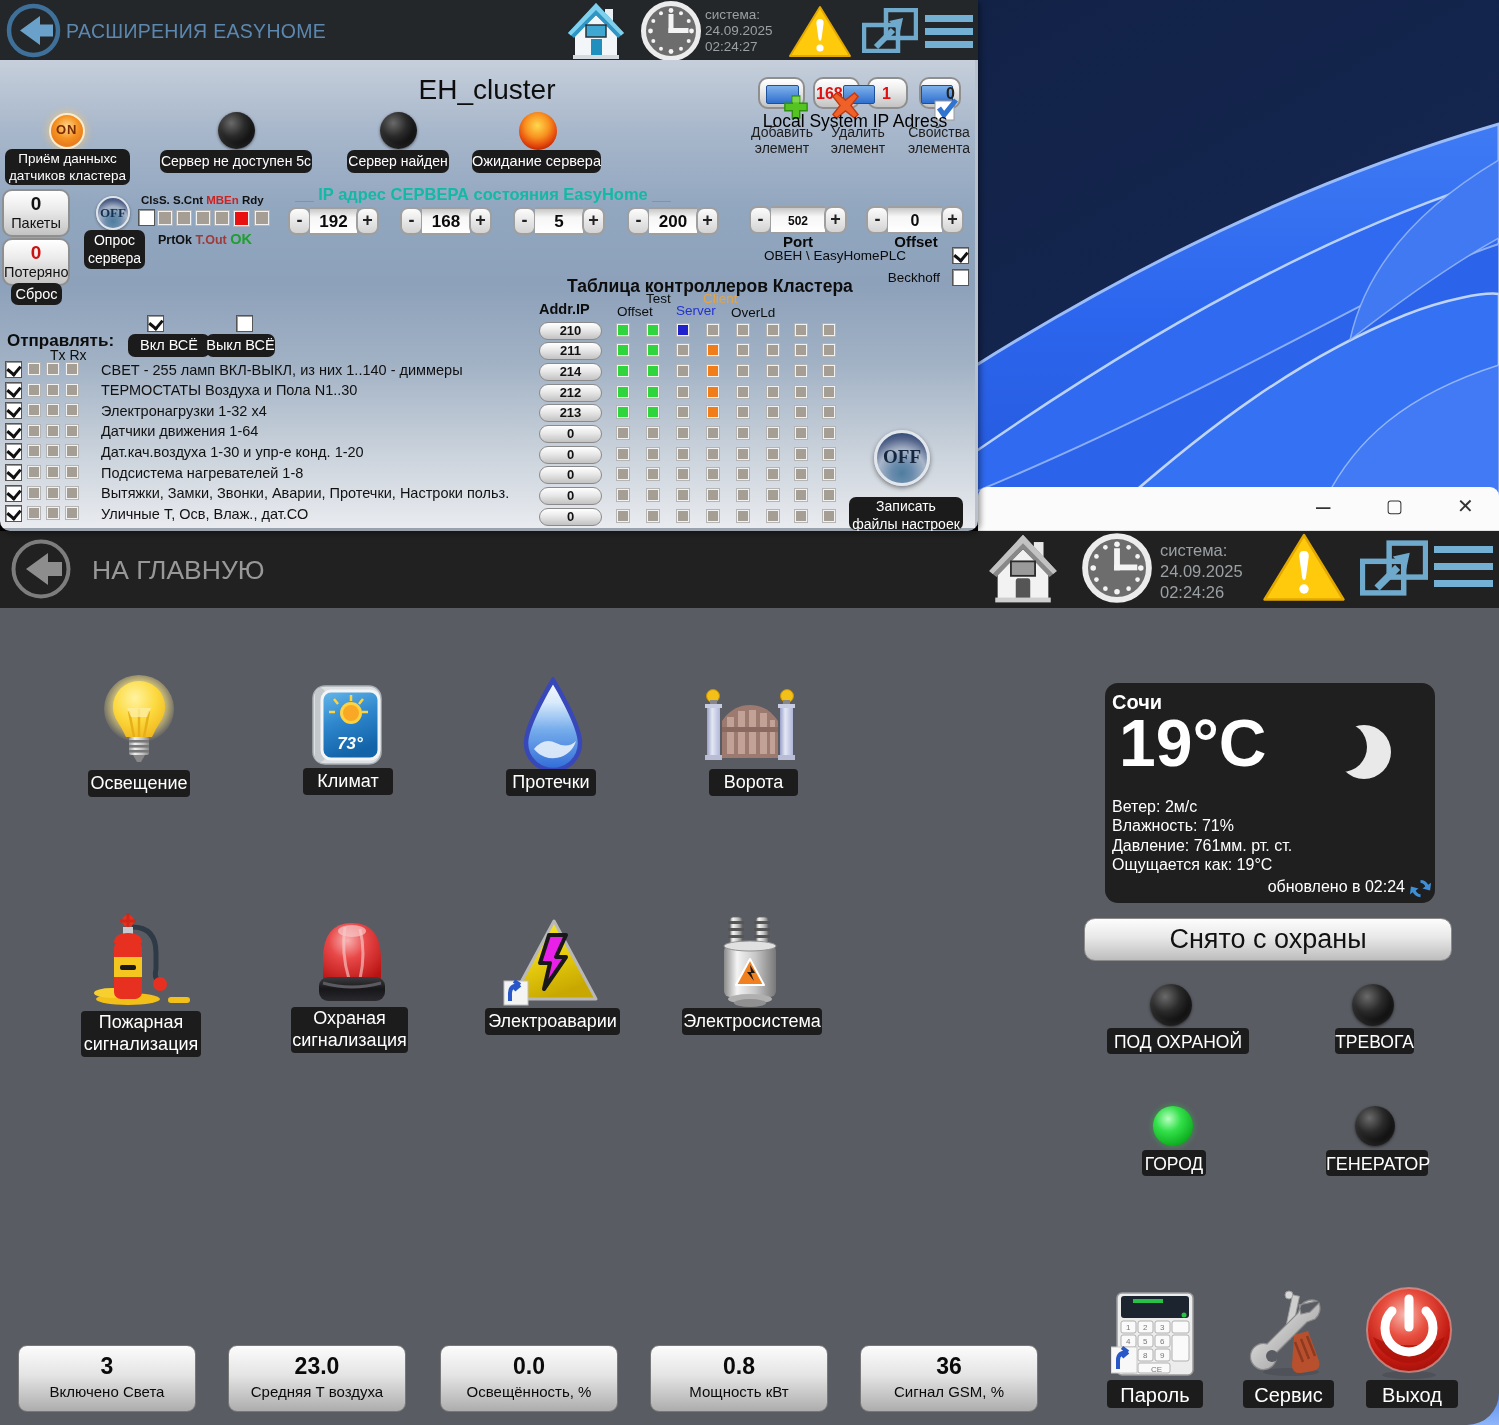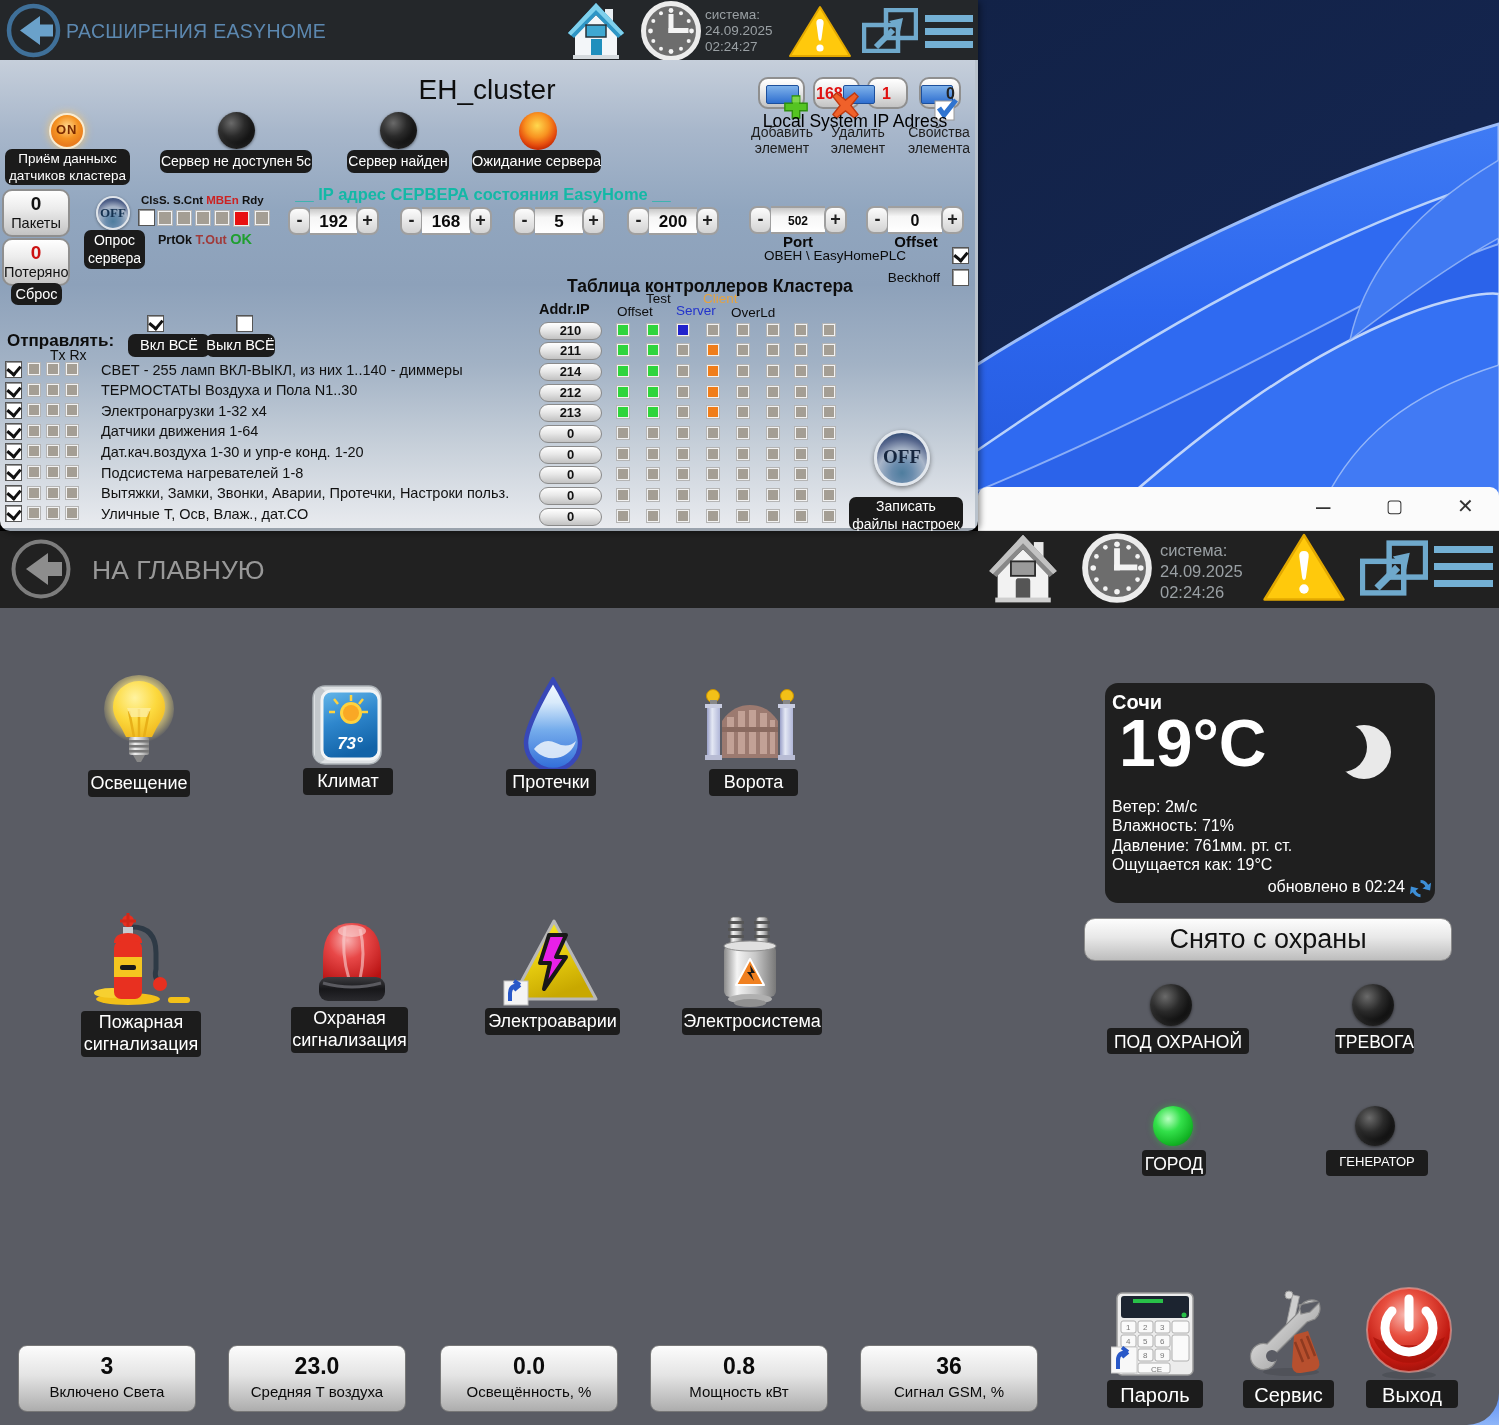--- a/index.html
+++ b/index.html
@@ -360,21 +360,21 @@
 
     <div class="abs" style="left:1084px;top:387px;width:368px;height:43px;border-radius:11px;background:linear-gradient(180deg,#fdfdfd 0%,#e8e8e8 45%,#bdbdbd 100%);border:1px solid #8a8a8a;text-align:center;font-size:27px;color:#111;line-height:41px;">Снято с охраны</div>
 
     <div class="ledbig ledblack led" style="left:1150px;top:453px;"></div>
     <div class="icolab" style="left:1107px;top:497px;width:142px;height:26px;font-size:17.5px;padding-top:4px;">ПОД ОХРАНОЙ</div>
     <div class="ledbig ledblack led" style="left:1352px;top:453px;"></div>
     <div class="icolab" style="left:1335px;top:497px;width:79px;height:26px;font-size:17.5px;padding-top:4px;">ТРЕВОГА</div>
     <div class="ledbig ledgreen led" style="left:1153px;top:575px;width:40px;height:40px;"></div>
     <div class="icolab" style="left:1142px;top:619px;width:64px;height:26px;font-size:17.5px;padding-top:4px;">ГОРОД</div>
     <div class="ledbig ledblack led" style="left:1355px;top:575px;width:40px;height:40px;"></div>
-    <div class="icolab" style="left:1326px;top:619px;width:102px;height:26px;font-size:13px;padding-top:4px;">ГЕНЕРАТОР</div>
+    <div class="icolab" style="left:1326px;top:619px;width:102px;height:26px;font-size:18px;padding-top:4px;">ГЕНЕРАТОР</div>
 
     <div class="statbox" style="left:18px;top:814px;">
         <div class="v">3</div>
         <div class="l">Включено Света</div>
       </div>
     <div class="statbox" style="left:228px;top:814px;">
         <div class="v">23.0</div>
         <div class="l">Средняя Т воздуха</div>
       </div>
     <div class="statbox" style="left:440px;top:814px;">

